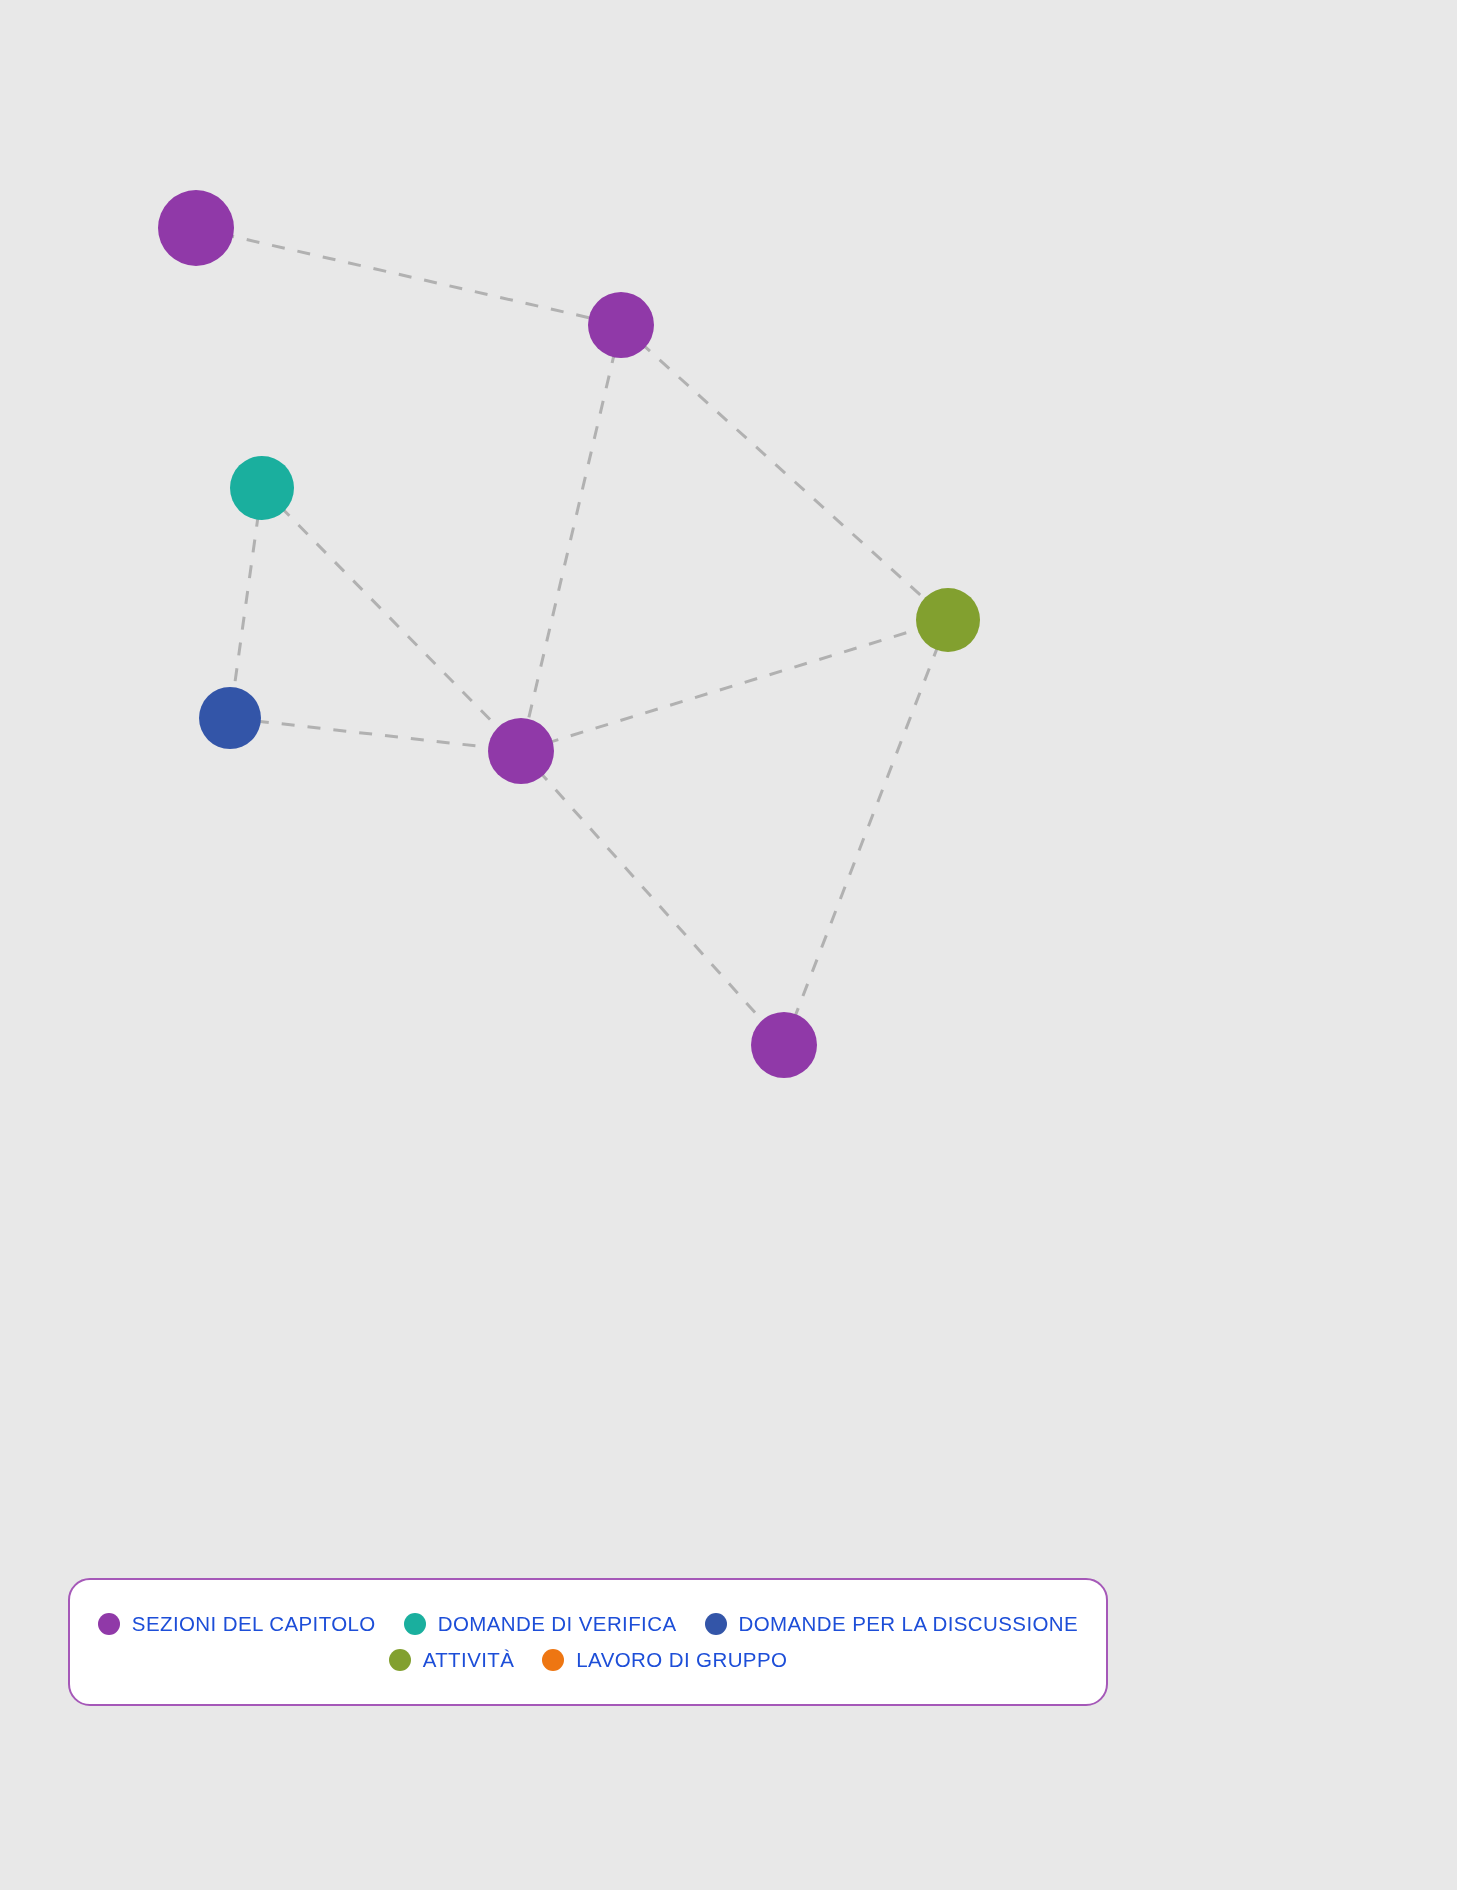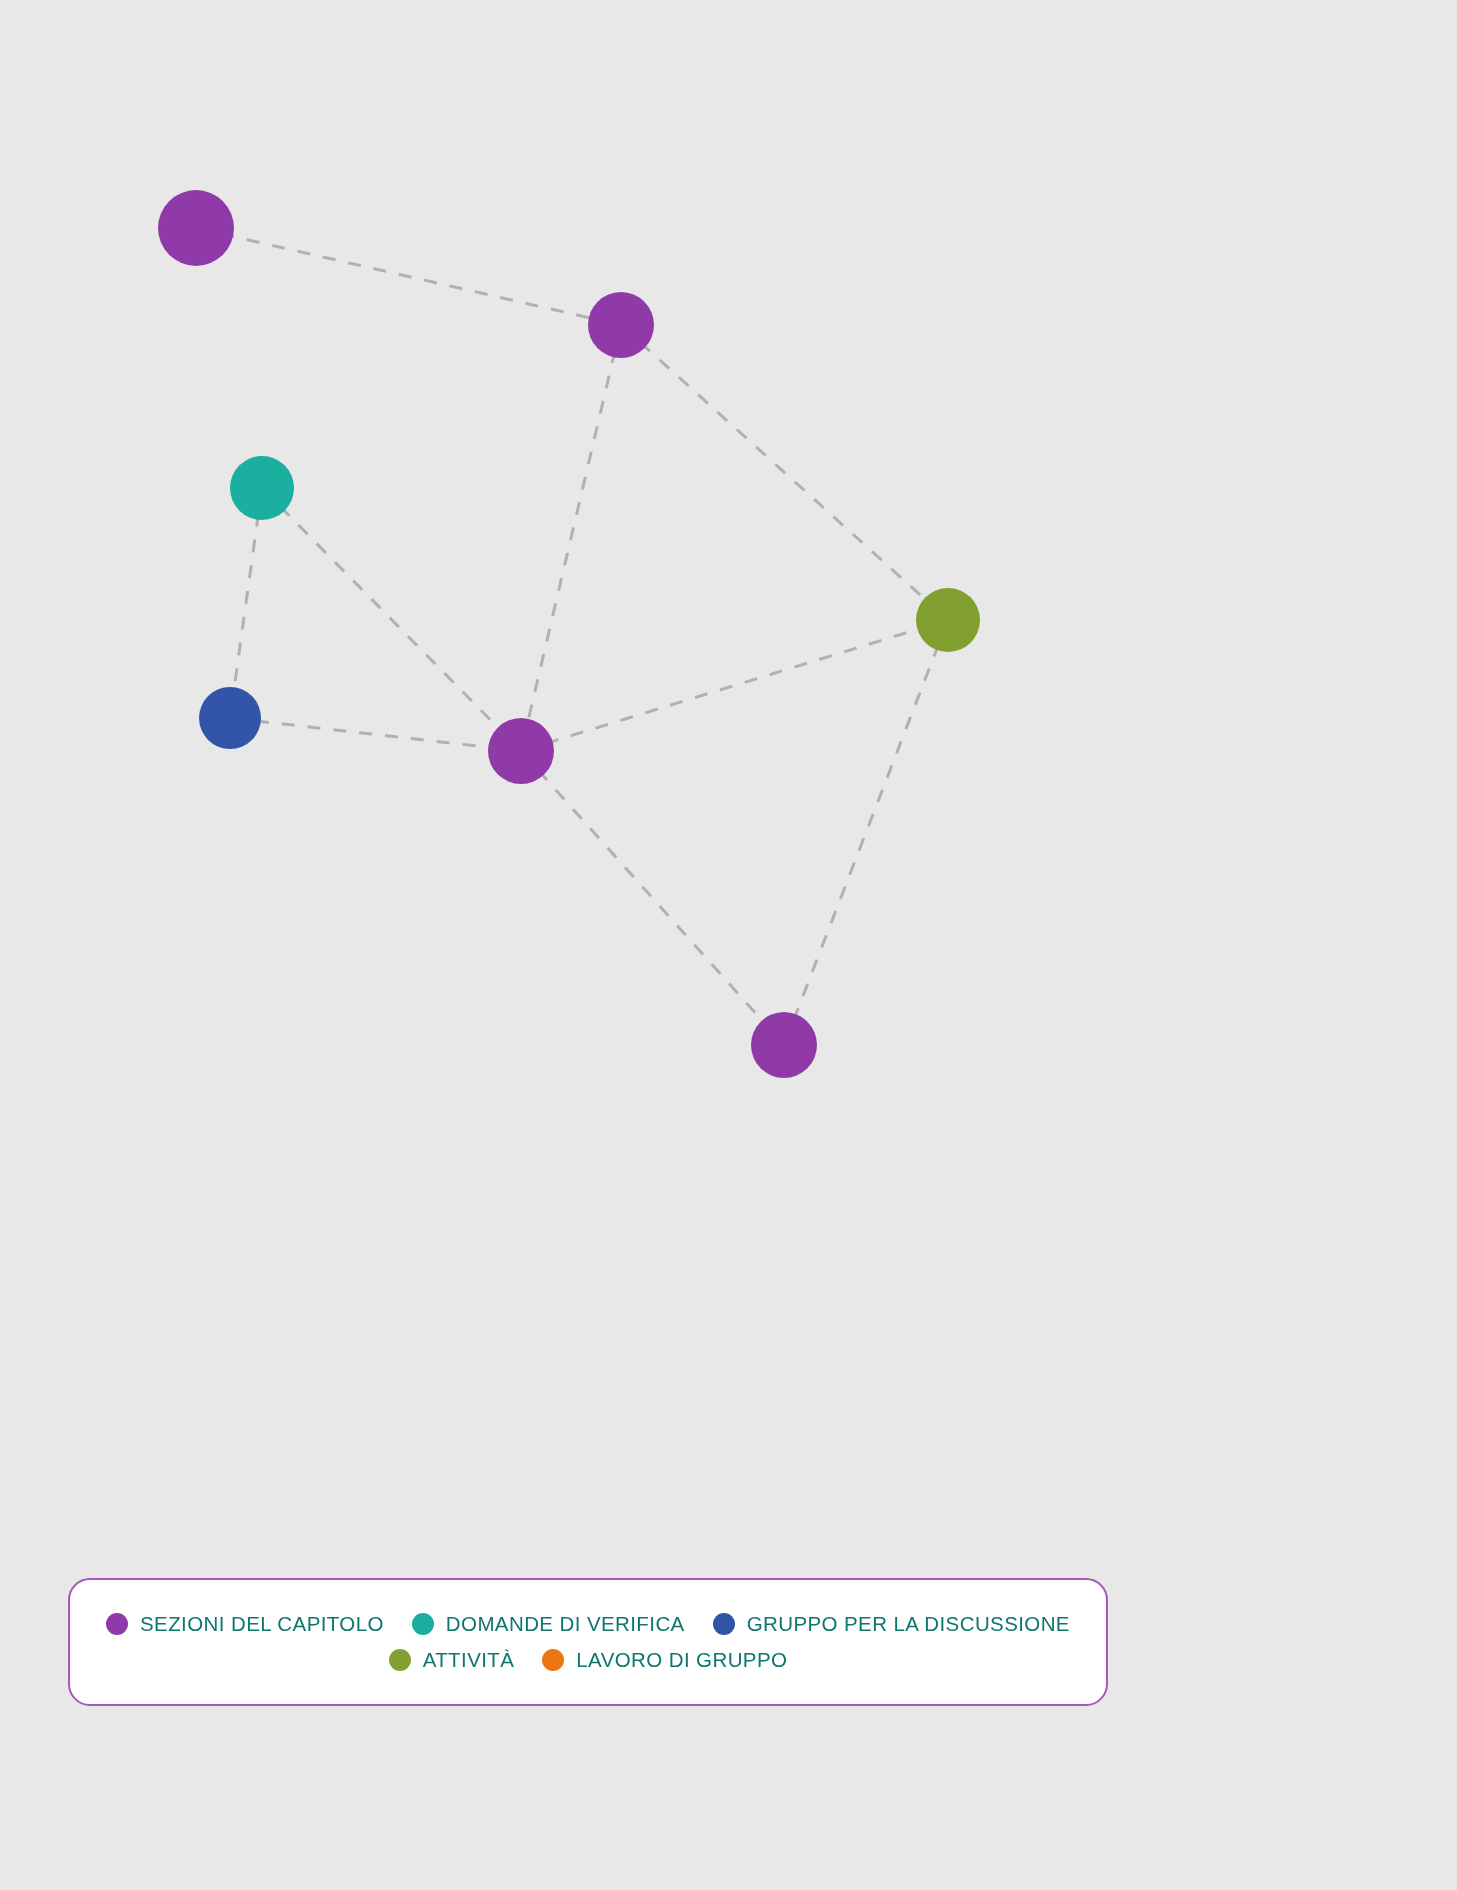--- a/index.html
+++ b/index.html
@@ -75,21 +75,21 @@
   .legend-swatch {
     width: 22px;
     height: 22px;
     border-radius: 50%;
     display: inline-block;
     flex: 0 0 auto;
   }
   .legend-label {
     font-size: 20.5px;
     letter-spacing: 0.4px;
-    color: #0f766e;
+    color: #1d4ed8;
     margin-left: 12px;
     font-family: "Liberation Sans", sans-serif;
   }
 </style>
 </head>
 <body>
 
 <div id="graph-stage">
   <svg id="network-svg" viewBox="0 0 1457 1890" xmlns="http://www.w3.org/2000/svg">
     <g id="edge-layer">
@@ -120,21 +120,21 @@
       <div class="legend-item">
         <span class="legend-swatch" style="background: rgb(144, 57, 168);"></span>
         <span class="legend-label">SEZIONI DEL CAPITOLO</span>
       </div>
       <div class="legend-item">
         <span class="legend-swatch" style="background: rgb(26, 175, 158);"></span>
         <span class="legend-label">DOMANDE DI VERIFICA</span>
       </div>
       <div class="legend-item">
         <span class="legend-swatch" style="background: rgb(51, 85, 168);"></span>
-        <span class="legend-label">GRUPPO PER LA DISCUSSIONE</span>
+        <span class="legend-label">DOMANDE PER LA DISCUSSIONE</span>
       </div>
     </div>
   <div class="legend-row legend-row-2">
       <div class="legend-item">
         <span class="legend-swatch" style="background: rgb(130, 160, 47);"></span>
         <span class="legend-label">ATTIVITÀ</span>
       </div>
       <div class="legend-item">
         <span class="legend-swatch" style="background: rgb(238, 118, 18);"></span>
         <span class="legend-label">LAVORO DI GRUPPO</span>

